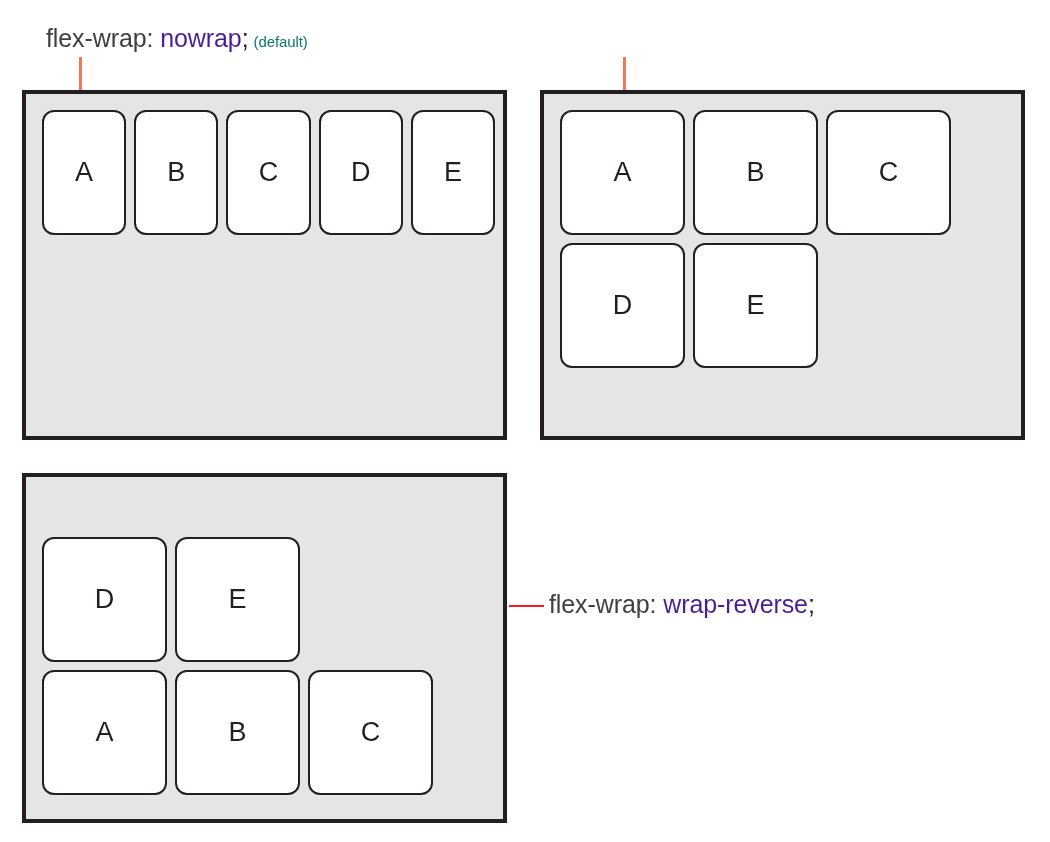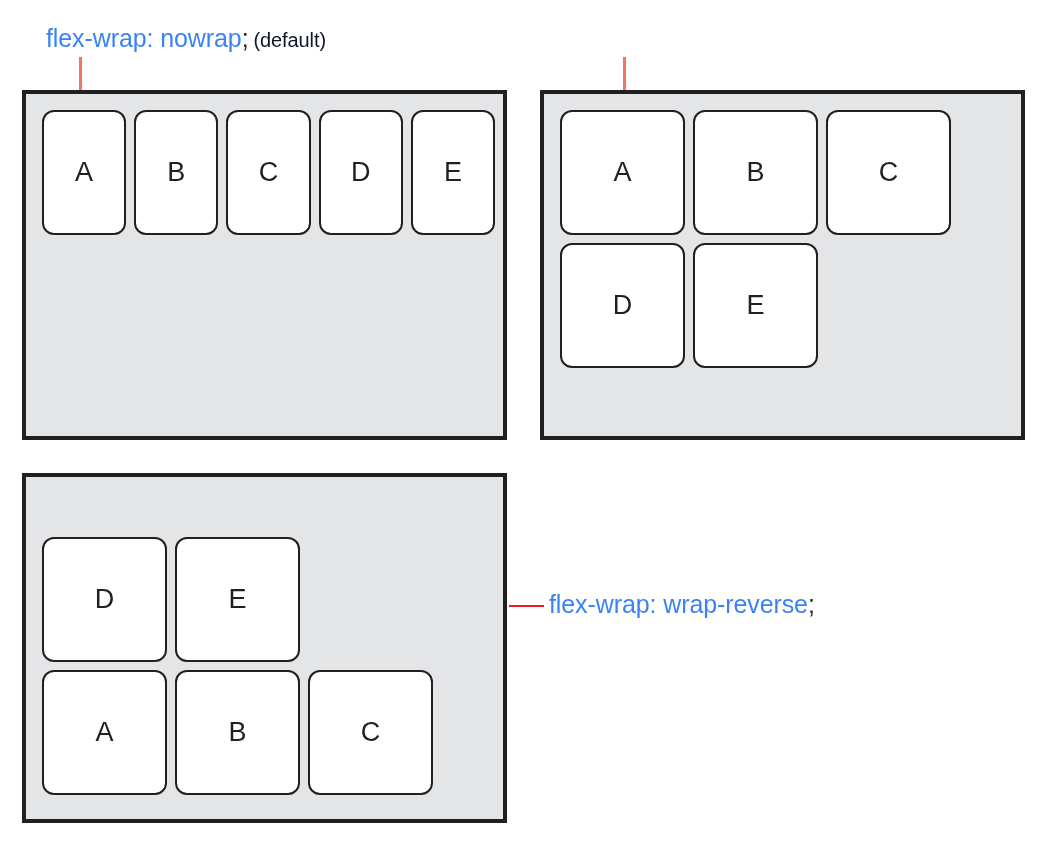--- a/index.html
+++ b/index.html
@@ -26,28 +26,28 @@
 
   
   .caption {
     position: absolute;
     white-space: nowrap;
     font-size: 25px;
     line-height: 1;
     color: #231f20;
     letter-spacing: -0.1px;
   }
-  .caption .prop { color: #3b82f6; }
+  .caption .prop { color: #404040; }
   .caption .kw {
-    color: #3b82f6;
+    color: #4c1d95;
   }
   .caption .semi { color: #231f20; }
   .caption .note {
-    color: #0f172a;
-    font-size: 20px;
+    color: #0f766e;
+    font-size: 15px;
     margin-left: 5px;
   }
 
   .caption-nowrap { left: 46px;  top: 26px; }
   .caption-wrap   { left: 578px; top: 26px; }
   .caption-rev    { left: 549px; top: 592px; text-align: right; }
 
   
   .connector-v {
     position: absolute;

